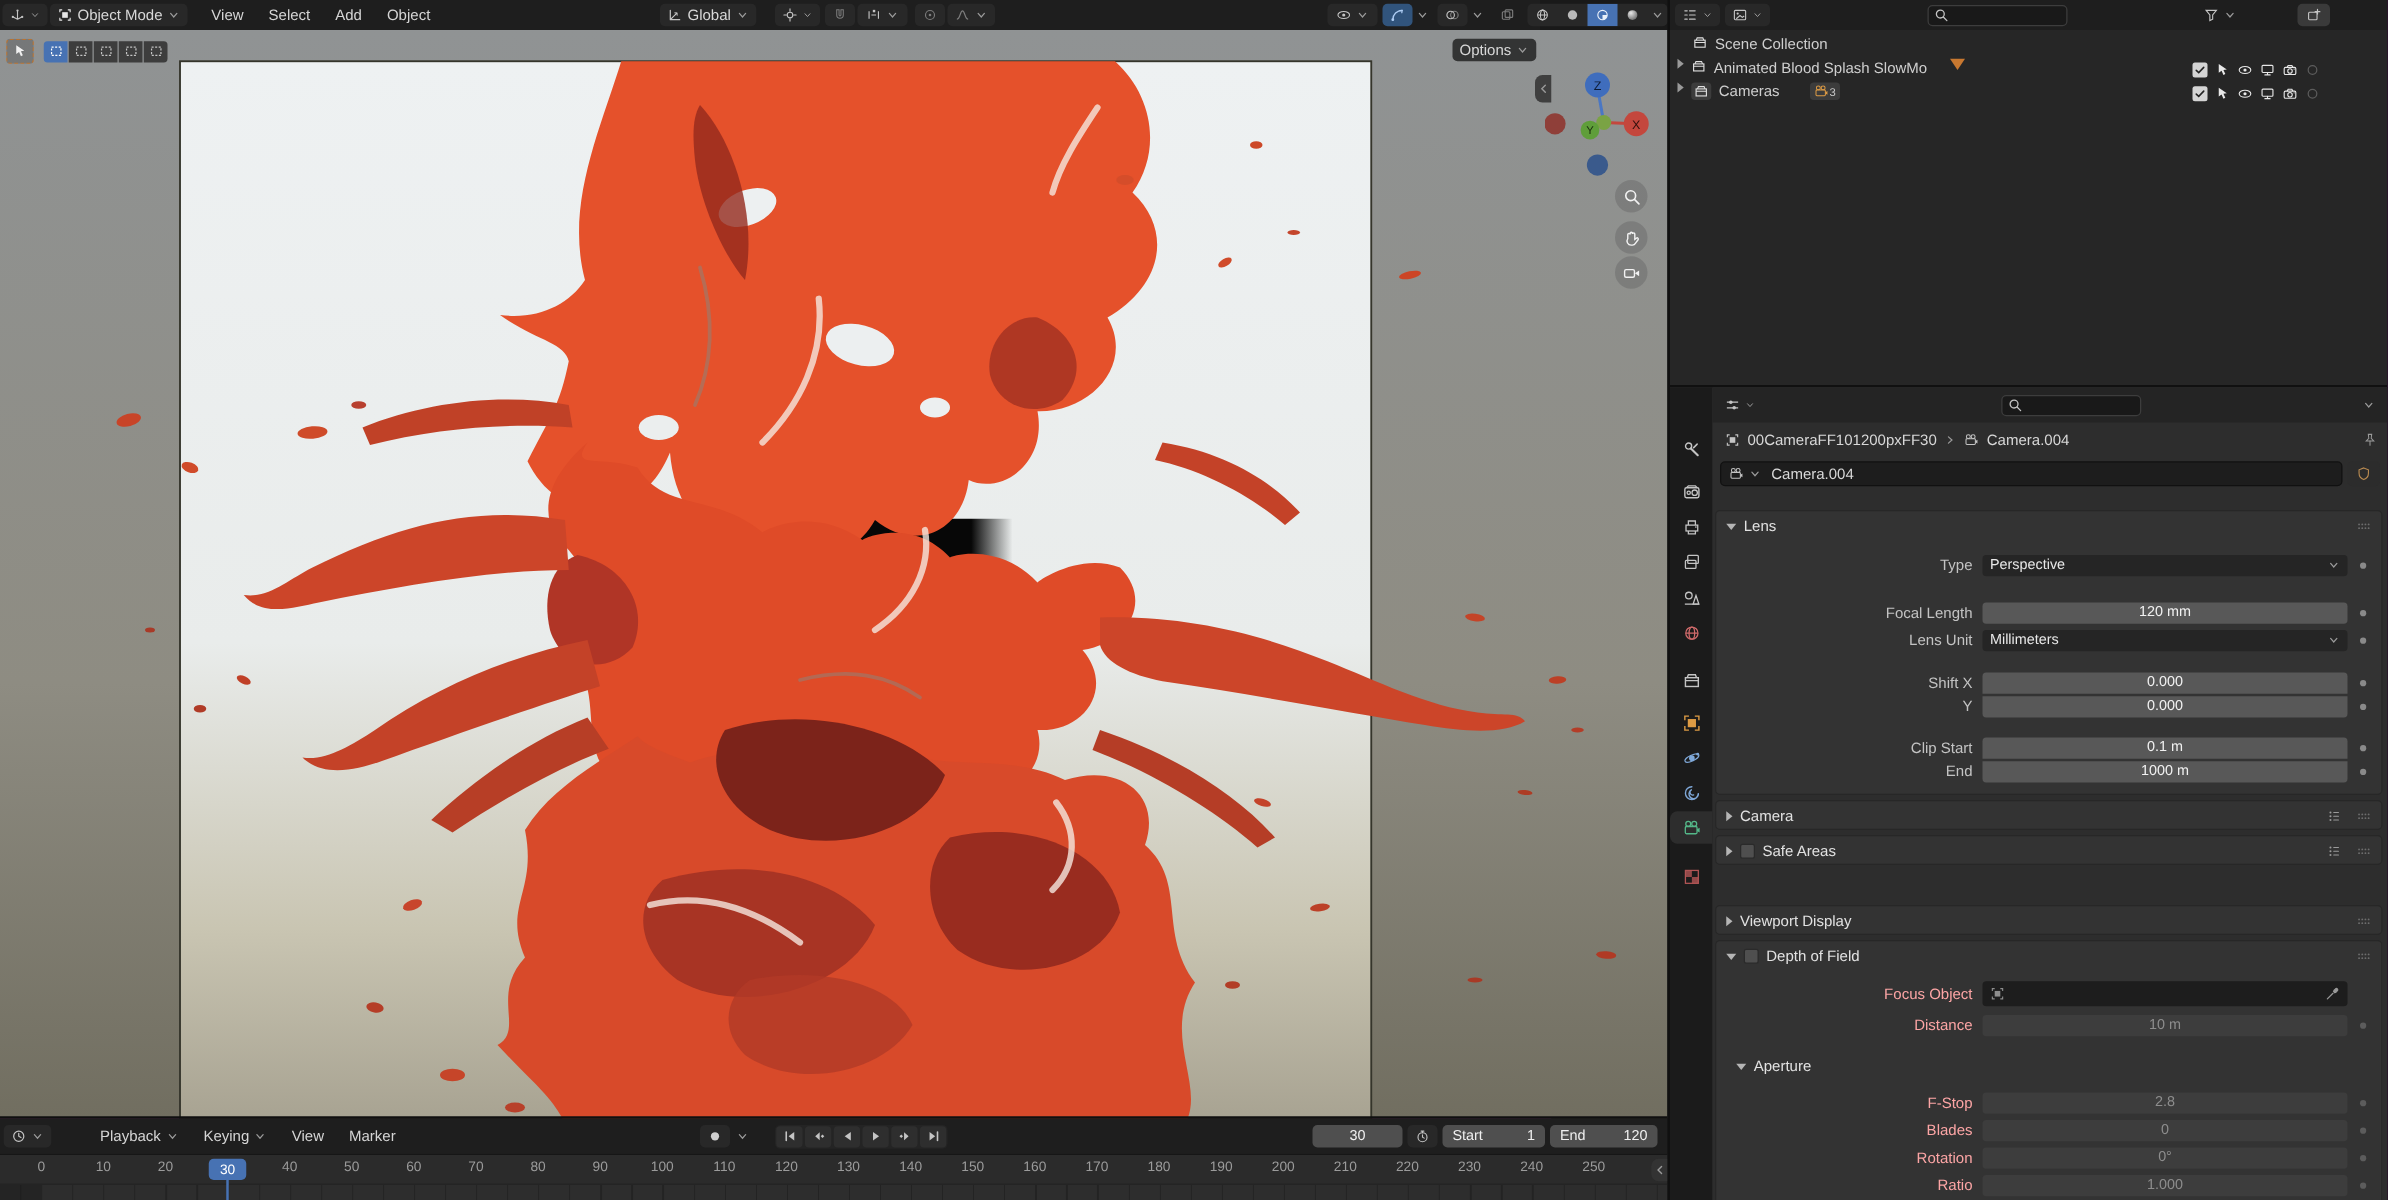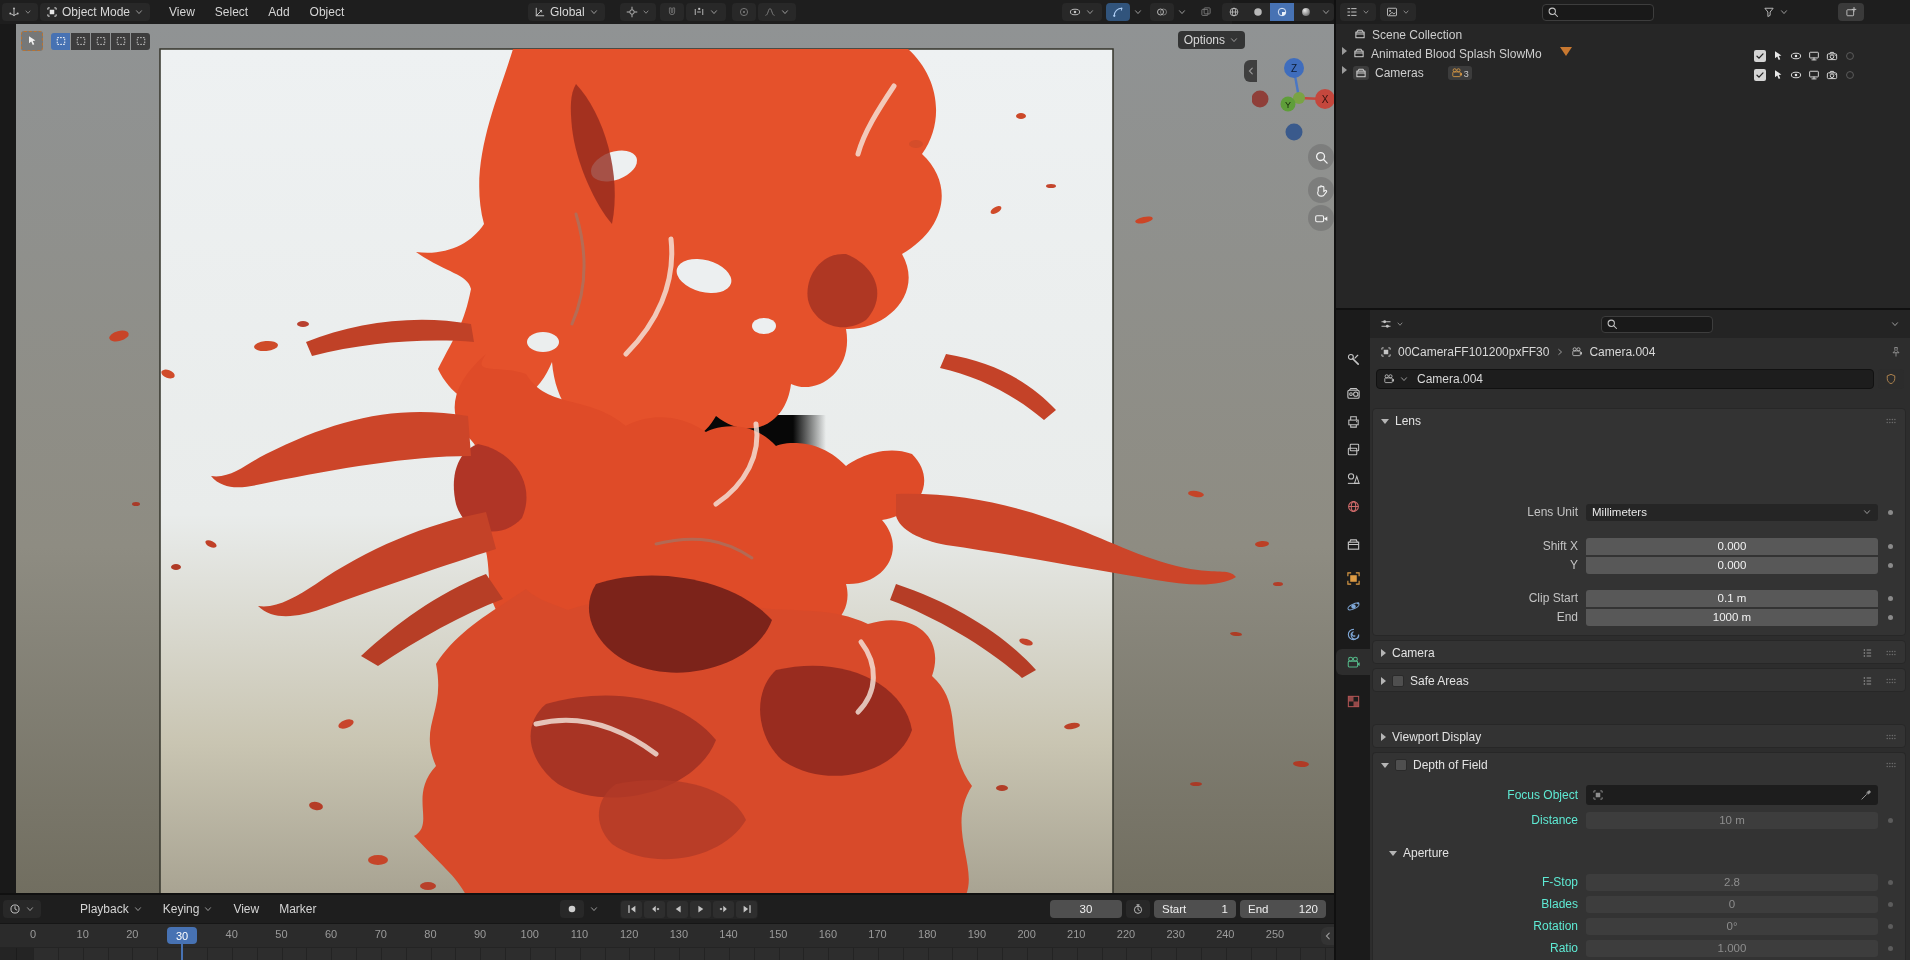--- a/index.html
+++ b/index.html
@@ -13,21 +13,21 @@
   .btn.flat { background:transparent; }
   .menu { padding:0 9px; height:18px; display:inline-flex; align-items:center; color:#d5d5d5; border-radius:3px; }
   .ic { width:15px; height:15px; color:#c4c4c4; flex:0 0 auto; }
   .ic.sm { width:12px; height:12px; }
   .ic.dim { color:#7c7c7c; }
   .chev { width:10px; height:10px; color:#9a9a9a; }
   .tri-r { width:0; height:0; border-left:5px solid #9a9a9a; border-top:4px solid transparent; border-bottom:4px solid transparent; }
   .tri-d { width:0; height:0; border-top:5px solid #b5b5b5; border-left:4px solid transparent; border-right:4px solid transparent; }
   .tri-dn-orange { width:0; height:0; border-top:9px solid #c87830; border-left:6px solid transparent; border-right:6px solid transparent; }
   
-  #viewport { left:16px; top:24px; width:1241px; height:871px; background:#a21caf; }
+  #viewport { left:0; top:24px; width:1241px; height:871px; background:#a21caf; }
   #vp-scene { position:absolute; left:0; top:0; }
   .tool-ind { width:22px; height:20px; border:1px dashed #b87333; border-radius:3px; display:flex; align-items:center; justify-content:center; background:rgba(40,40,40,.25); }
   .selmode { width:19px; height:17px; background:#3d3d3d; display:flex; align-items:center; justify-content:center; }
   .selmode.active { background:#4772b3; }
   .selmode:first-child { border-radius:3px 0 0 3px; }
   .selmode:last-child { border-radius:0 3px 3px 0; }
   .vp-btn { width:26px; height:26px; border-radius:50%; background:rgba(110,110,110,.55); display:flex; align-items:center; justify-content:center; }
   .vp-btn .ic { color:#f2f2f2; }
   
   .shade-grp { display:flex; background:#282828; border-radius:4px; overflow:hidden; height:18px; align-items:center; }
@@ -43,21 +43,21 @@
   
   #props { position:absolute; left:0; top:310px; width:574px; height:650px; background:#2b2b2b; }
   #tabstrip { position:absolute; left:0; top:0; width:34px; height:650px; background:#1b1b1b; }
   .tab { position:absolute; left:0; width:34px; height:26px; display:flex; align-items:center; justify-content:center; }
   .tab.active { background:#2d2d2d; border-radius:6px 0 0 6px; }
   #propmain { position:absolute; left:34px; top:0; width:540px; height:650px; background:#2d2d2d; }
   .panel { position:absolute; left:2px; width:534px; background:#333333; border-radius:4px; border:1px solid #272727; }
   .phdr { height:24px; display:flex; align-items:center; gap:6px; padding:0 8px; color:#e2e2e2; }
   .prow { position:absolute; height:18px; display:flex; align-items:center; }
   .plabel { position:absolute; width:170px; text-align:right; color:#c3c3c3; }
-  .plabel.off { color:#5eead4; }
+  .plabel.off { color:#fca5a5; }
   .slider { position:absolute; left:213px; width:292px; height:17px; background:#585858; border-radius:3px; color:#f1f1f1; display:flex; align-items:center; justify-content:center; font-size:11.5px; }
   .slider.off { background:#3d3d3d; color:#8d8d8d; }
   .dd { position:absolute; left:213px; width:292px; height:17px; background:#252525; border-radius:3px; color:#e8e8e8; display:flex; align-items:center; padding:0 6px; font-size:11.5px; justify-content:space-between; }
   .dot { position:absolute; left:515px; width:5px; height:5px; border-radius:50%; background:#8a8a8a; }
   .dot.off { background:#5c5c5c; }
   .ucheck { width:12px; height:12px; background:#4f4f4f; border:1px solid #2a2a2a; border-radius:2px; }
   
   #timeline { left:0; top:895px; width:1334px; height:65px; background:#1e1e1e; }
   .tl-field { background:#4f4f4f; border-radius:4px; height:18px; display:flex; align-items:center; justify-content:center; gap:10px; color:#f0f0f0; font-size:11.5px; padding:0 8px; }
   .transport { display:flex; gap:2px; background:#242424; border-radius:4px; padding:1px; }
@@ -968,20 +968,37 @@
         </div>
 
         <div class="panel" style="top:98px;height:228px;">
           <div class="phdr">
             <span class="tri-d"></span>
             <span>Lens</span>
             <svg class="ic sm abs" style="left:512px;color:#6d6d6d">
                 <use href="#i-grip"></use>
               </svg>
           </div>
+          <div class="prow" style="top:34px;width:100%;">
+            <span class="plabel" style="left:35px;">Type</span>
+            <div class="dd">
+                <span>Perspective</span>
+                <svg class="chev">
+                  <use href="#i-chev"></use>
+                </svg>
+              </div>
+            <span class="dot"></span>
+          </div>
+          <div class="prow" style="top:72px;width:100%;">
+            <span class="plabel" style="left:35px;">Focal Length</span>
+            <div class="slider">
+                <span>120 mm</span>
+              </div>
+            <span class="dot"></span>
+          </div>
           <div class="prow" style="top:94px;width:100%;">
             <span class="plabel" style="left:35px;">Lens Unit</span>
             <div class="dd">
                 <span>Millimeters</span>
                 <svg class="chev">
                   <use href="#i-chev"></use>
                 </svg>
               </div>
             <span class="dot"></span>
           </div>

